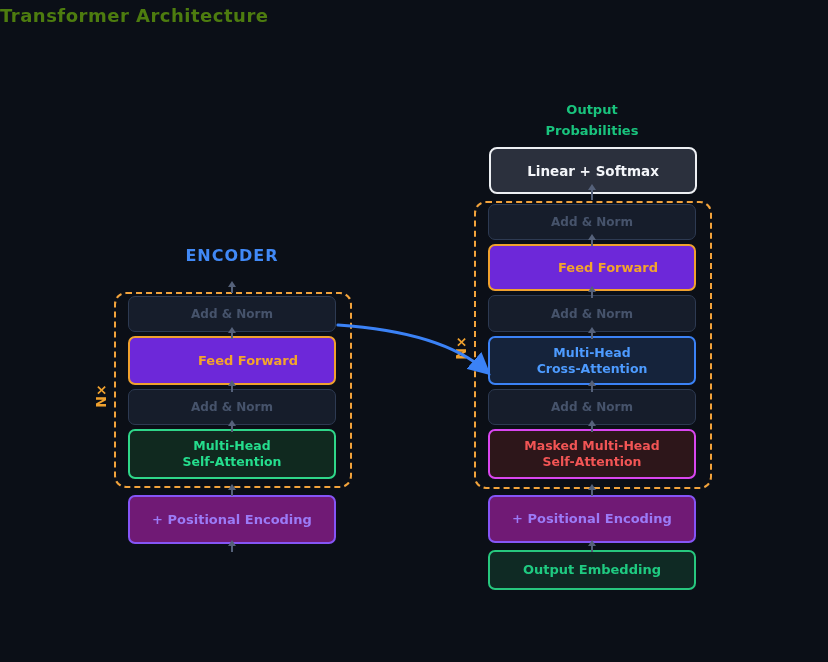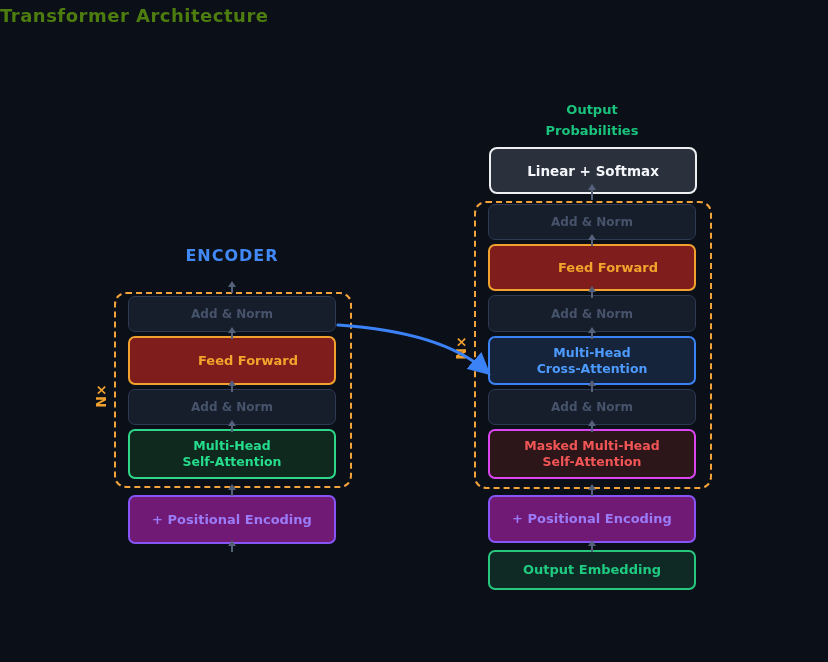--- a/index.html
+++ b/index.html
@@ -44,21 +44,21 @@
   .linear-softmax{
     left:489px;top:139px;width:208px;height:47px;
     background:#2b303d;border:2px solid #edeff3;color:#f3f5f9;
     font-size:13.5px;border-radius:8px;margin-top:8px;
   }
   .add-norm{
     background:#161d2b;border:1.5px solid #2d3a52;color:#46536b;
     font-size:12px;
   }
   .feed-forward{
-    background:#7f1d1d;border:2px solid #f0a12e;color:#f3a42c;padding-left:32px;
+    background:#6d28d9;border:2px solid #f0a12e;color:#f3a42c;padding-left:32px;
   }
   .self-attn{
     background:#10291f;border:2px solid #2fd689;color:#25dd8d;
     font-size:12.5px;
   }
   .cross-attn{
     background:#15233b;border:2px solid #3b82f6;color:#4d9bff;
     font-size:12.5px;
   }
   .masked-attn{

